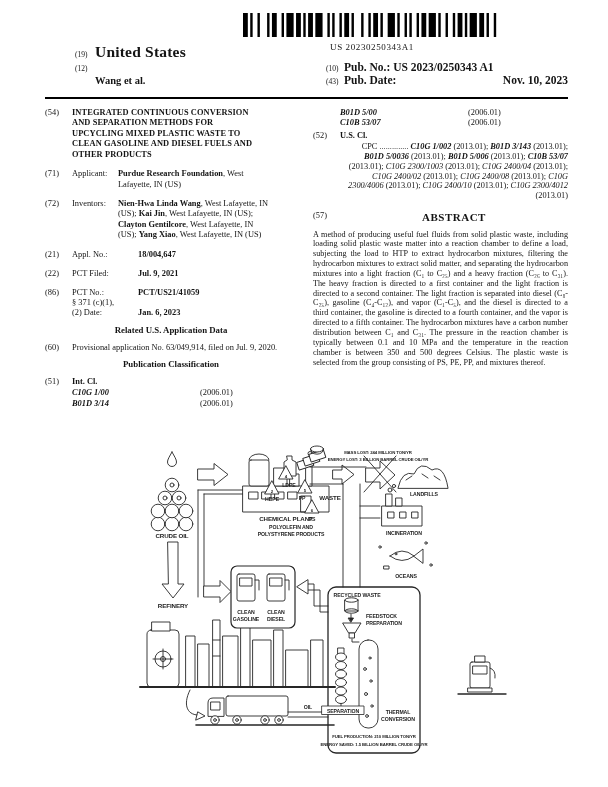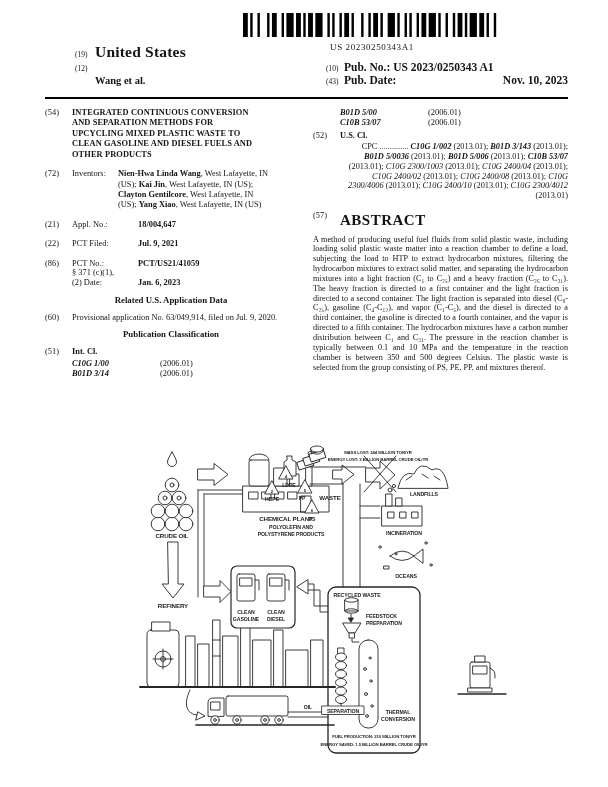--- a/index.html
+++ b/index.html
@@ -30,25 +30,25 @@
   .title54{font-weight:bold;width:188px;letter-spacing:.1px;}
   .lab{width:46px;flex:none;}
   .peep{width:152px;}
   .kv{display:flex;margin-bottom:9px;}
   .klabel{width:66px;flex:none;}
   .kval{font-weight:bold;}
   .sub371{margin:-4px 0 6px 27px;display:flex;}
   .sub371 .klabel{width:66px;}
   .heading{text-align:center;font-weight:bold;font-size:8.8px;margin:2px 0 7px 0;}
   .prov{width:215px;text-align:justify;}
-  .iclrow{display:flex;margin-left:27px;}
+  .iclrow{display:flex;margin-left:27px;gap:40px;}
   .iclcode{width:88px;flex:none;font-weight:bold;font-style:italic;}
   .cpc{margin-left:27px;text-align:right;font-size:8.3px;line-height:1.18;}
   .absheadrow{display:flex;margin:10px 0 5px 0;}
-  .abshead{flex:1;font-weight:bold;font-size:15px;letter-spacing:.5px;}
+  .abshead{flex:1;text-align:center;font-weight:bold;font-size:11px;letter-spacing:.5px;}
   .abstract{text-align:justify;font-size:8.2px;line-height:1.2;}
   .fig{position:absolute;left:138px;top:444px;width:374px;height:336px;}
   .ln{stroke:#262626;stroke-width:.9;fill:none;stroke-linejoin:round;stroke-linecap:round;}
   .fw{fill:#ffffff;}
   .fl,.fl2,.fs,.tn{font-family:"Liberation Sans","DejaVu Sans",sans-serif;font-weight:bold;fill:#1c1c1c;stroke:none;}
   .fl{font-size:5.2px;letter-spacing:-.1px;}
   .fl2{font-size:6.2px;letter-spacing:-.1px;}
   .fs{font-size:4.3px;letter-spacing:-.1px;}
   .tn{font-size:4.3px;}
 </style>
@@ -124,20 +124,25 @@
   </div>
   <div class="rule"></div>
 
   <div class="cols">
     <div class="colL">
       <div class="blk">
         <span class="num">(54)</span>
         <span class="title54">INTEGRATED CONTINUOUS CONVERSION AND SEPARATION METHODS FOR UPCYCLING MIXED PLASTIC WASTE TO CLEAN GASOLINE AND DIESEL FUELS AND OTHER PRODUCTS</span>
       </div>
       <div class="blk">
+        <span class="num">(71)</span>
+        <span class="lab">Applicant:</span>
+        <span class="peep"><span class="b">Purdue Research Foundation</span><span>, West Lafayette, IN (US)</span></span>
+      </div>
+      <div class="blk">
         <span class="num">(72)</span>
         <span class="lab">Inventors:</span>
         <span class="peep" id="inventors"><span class="b">Nien-Hwa Linda Wang</span><span>, West Lafayette, IN (US); </span><span class="b">Kai Jin</span><span>, West Lafayette, IN (US); </span><span class="b">Clayton Gentilcore</span><span>, West Lafayette, IN (US); </span><span class="b">Yang Xiao</span><span>, West Lafayette, IN (US)</span></span>
       </div>
       <div class="kv">
         <span class="num">(21)</span>
         <span class="klabel">Appl. No.:</span>
         <span class="kval">18/004,647</span>
       </div>
       <div class="kv">

